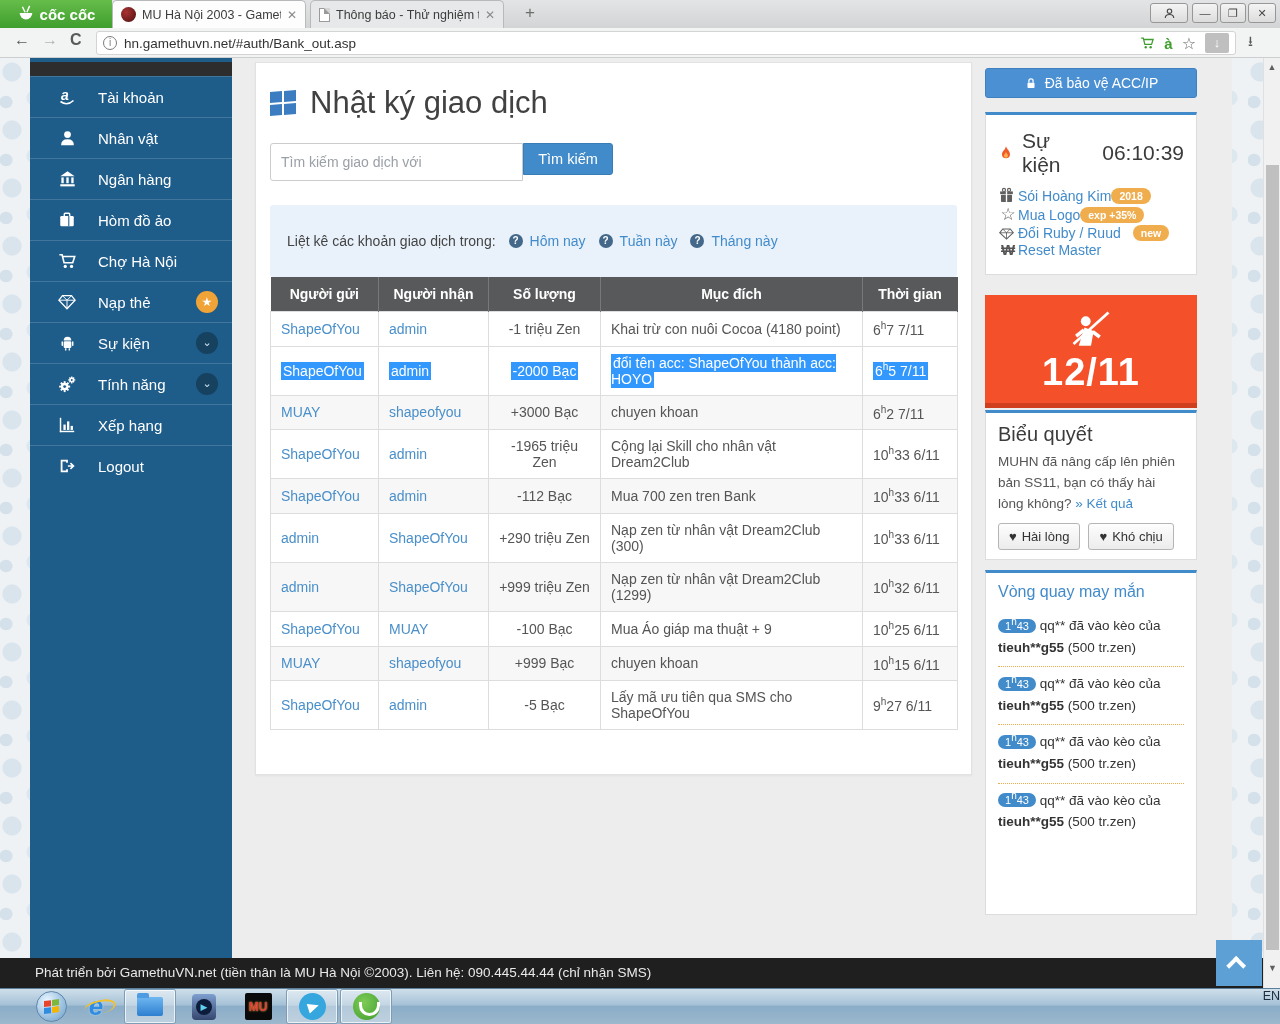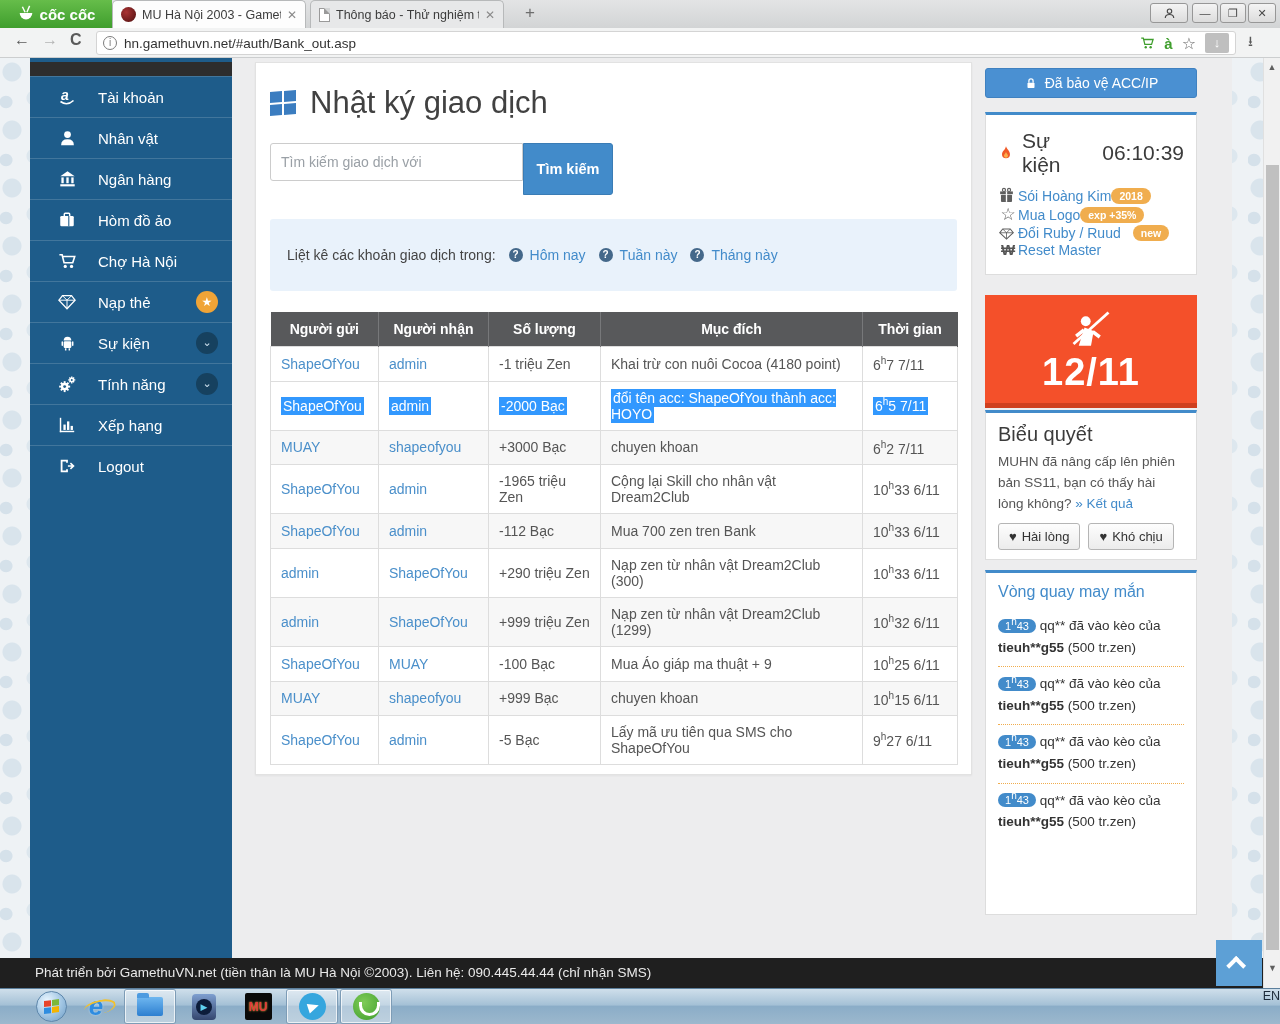--- a/index.html
+++ b/index.html
@@ -69,36 +69,36 @@
     border:1px solid #e2e2e2; box-shadow:0 1px 2px rgba(0,0,0,.05); padding:0 14px; }
   #main-title-row { display:flex; align-items:center; gap:14px; margin-top:22px; }
   #win-icon { width:26px; height:24px; display:grid; grid-template-columns:12px 12px;
     grid-template-rows:11px 11px; gap:2px; transform:skewY(-4deg); }
   #win-icon span { background:#3b7dc0; }
   #main-title { font-size:31px; color:#414141; }
   #search-row { display:flex; margin-top:22px; }
   #search-input { width:253px; height:38px; border:1px solid #ccc; border-radius:3px 0 0 3px;
     padding:0 10px; font-size:14px; color:#333; font-family:inherit; }
   #search-input::placeholder { color:#9aa0a6; }
-  #search-btn { width:90px; height:52px; background:#428bca; color:#fff; border:1px solid #3a7cb5;
-    border-radius:0 3px 3px 0; font-size:14.5px; font-weight:bold; font-family:inherit; cursor:pointer; }
+  #search-btn { width:90px; height:32px; background:#428bca; color:#fff; border:1px solid #3a7cb5;
+    border-radius:0 3px 3px 0; font-size:14.5px; font-weight:normal; font-family:inherit; cursor:pointer; }
   #infobox { margin-top:24px; background:#e9f2fb; border-radius:3px; height:72px;
     display:flex; align-items:center; padding:0 17px; font-size:14px; color:#444; gap:5px; flex-wrap:wrap; }
   .q-ic { display:inline-block; width:14px; height:14px; border-radius:50%; background:#44688a;
     color:#fff; font-size:10px; font-weight:bold; text-align:center; line-height:14px; margin:0 2px 0 8px; }
   .blue-link { color:#428bca; text-decoration:none; cursor:pointer; }
 
   
-  #tx-table { margin-top:21px; width:687px; border-collapse:collapse; table-layout:fixed; }
+  #tx-table { width:687px; border-collapse:collapse; table-layout:fixed; }
   #tx-table th { background:#58595b; color:#fff; font-size:14px; font-weight:bold; padding:9px 4px;
     border-right:1px solid #77787a; }
   #tx-table th:last-child { border-right:1px solid #58595b; }
   #tx-table td { border:1px solid #ddd; font-size:14px; color:#555; padding:8px 10px; vertical-align:middle; }
   #tx-table tbody tr:nth-child(2n+3) { background:#f7f7f7; }
-  td.amt { text-align:left; }
+  td.amt { text-align:center; }
   td a { color:#4a8fca; text-decoration:none; cursor:pointer; }
   sup.h { font-size:10px; }
   .sel { background:#3298fe; color:#fff !important; padding:1px 2px; }
   a.sel { color:#fff; }
 
   
   #rightcol { position:absolute; left:985px; top:0; width:212px; height:900px; }
   #btn-protect { position:absolute; top:10px; left:0; width:212px; height:30px; background:#4a90d2;
     border:1px solid #3f81c0; border-radius:3px; color:#fff; font-size:14px; font-family:inherit;
     display:flex; align-items:center; justify-content:center; gap:7px; cursor:pointer; }

